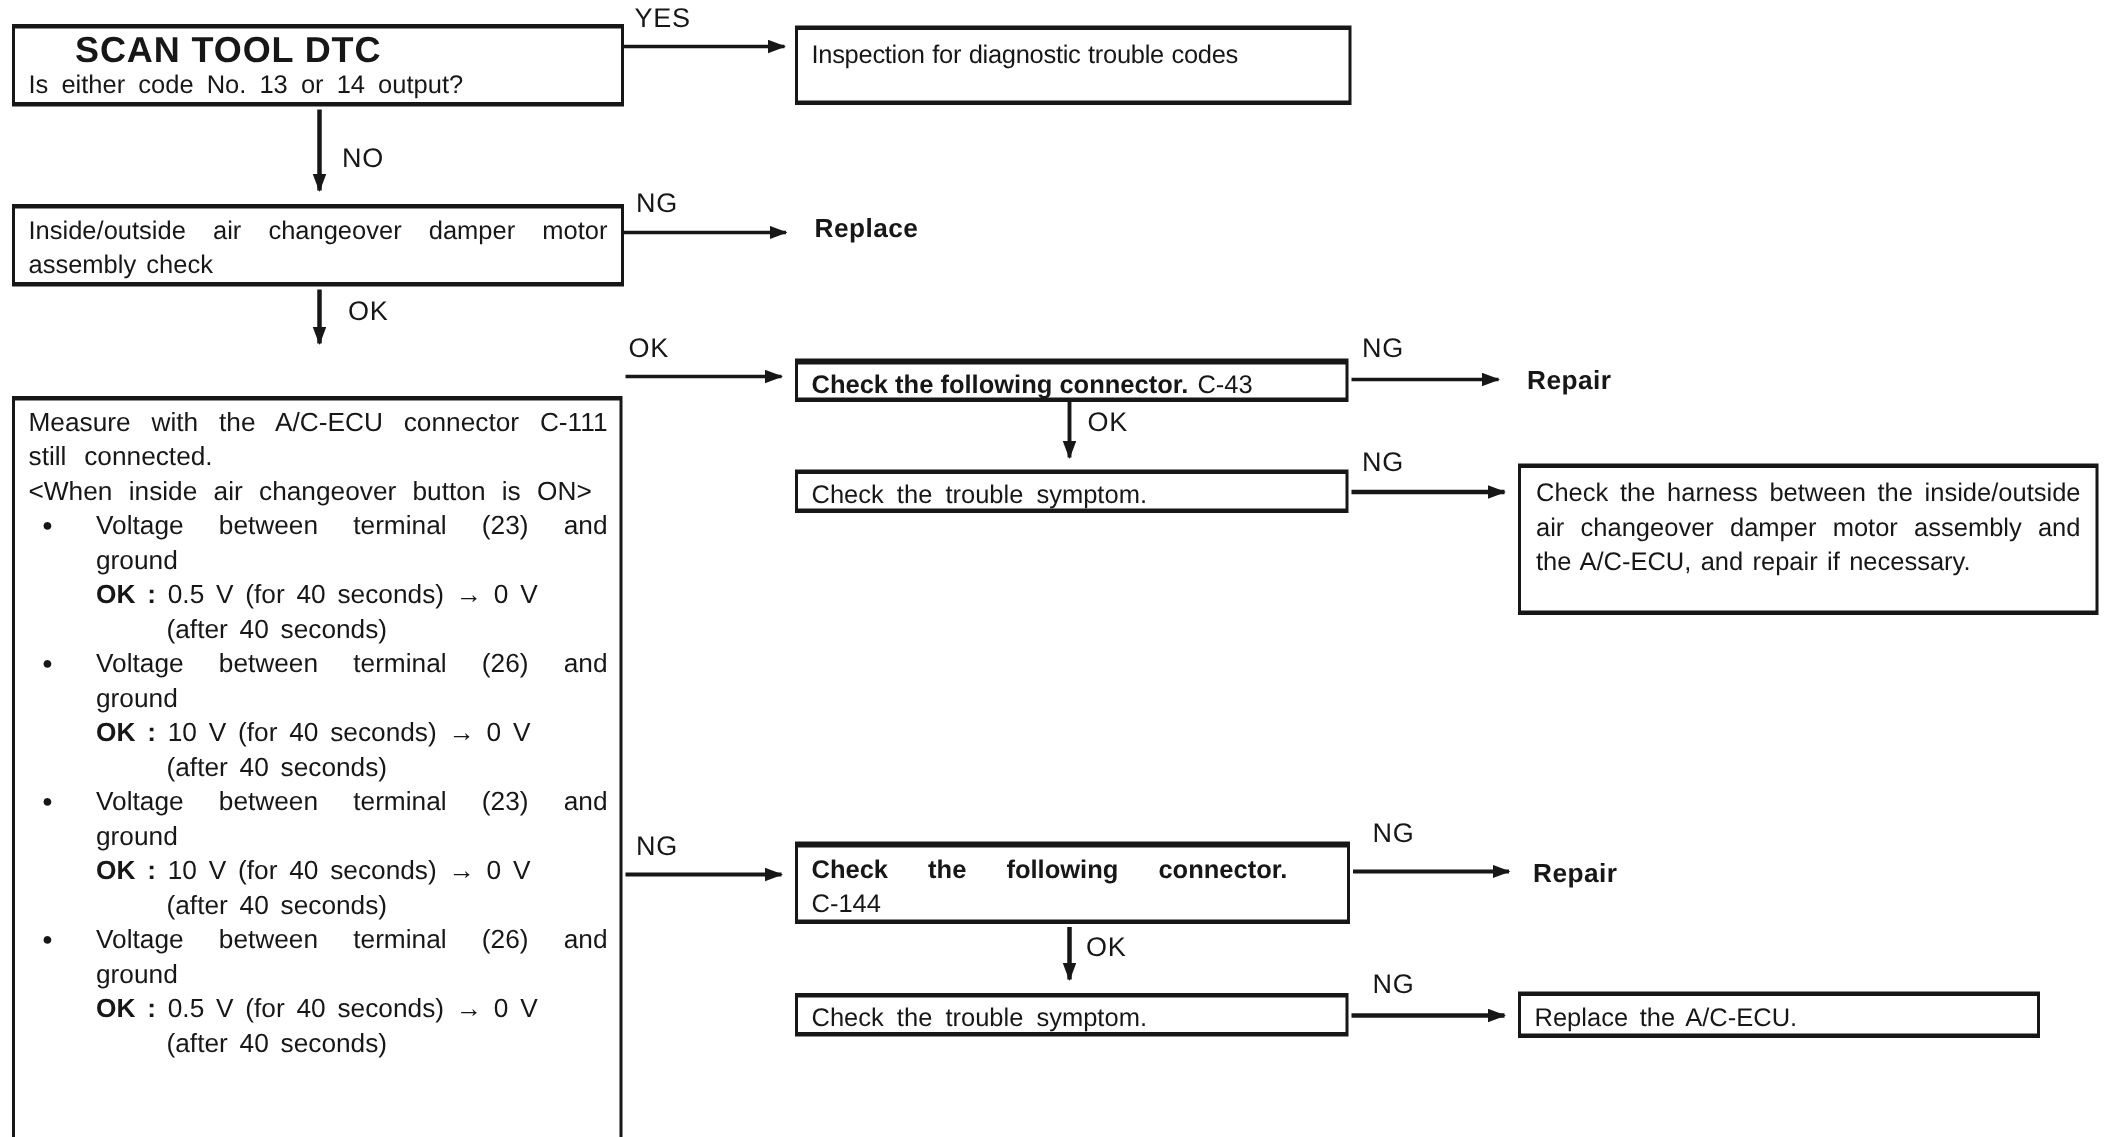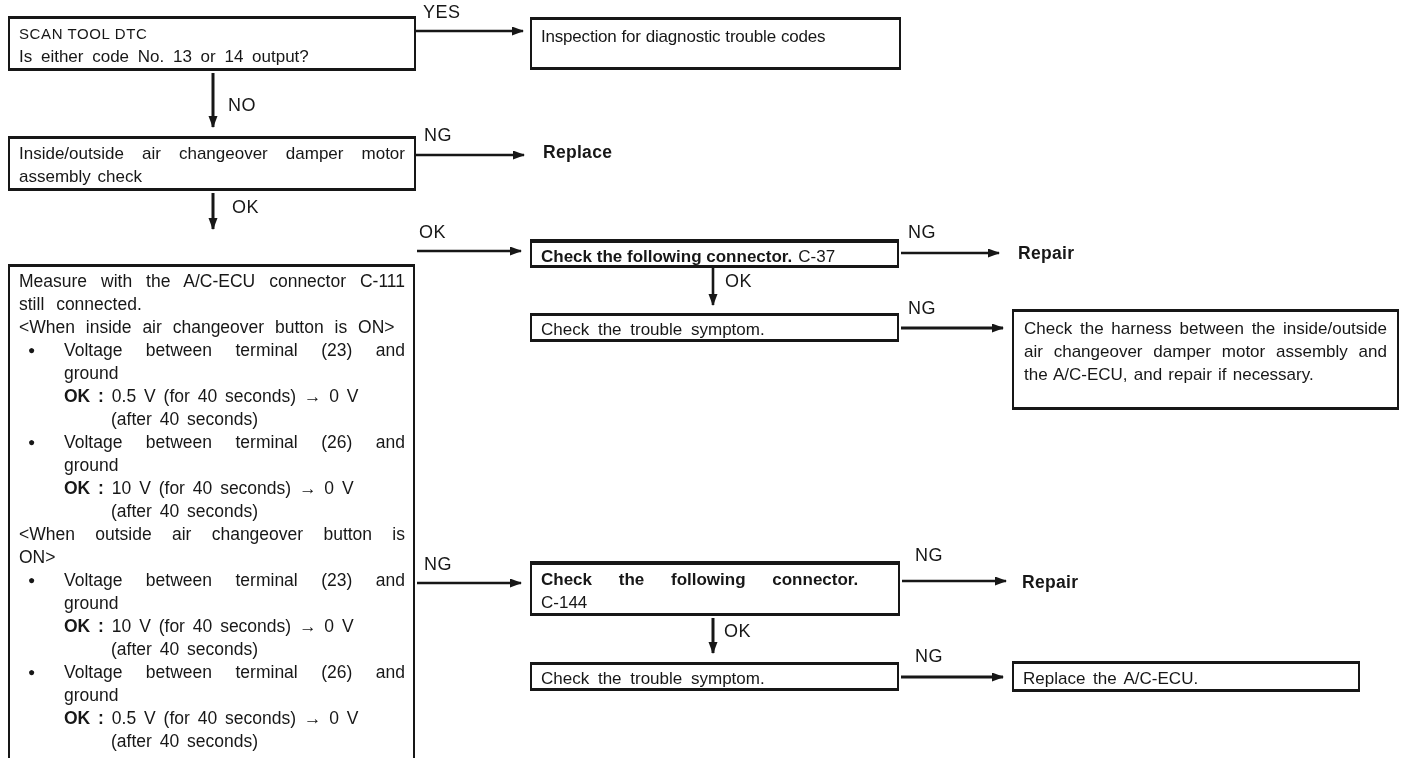--- a/index.html
+++ b/index.html
@@ -31,21 +31,21 @@
     line-height: 20px;
     letter-spacing: 0.5px;
   }
   .action-label {
     position: absolute;
     font-size: 17.5px;
     font-weight: 700;
     letter-spacing: 0.3px;
   }
   
-  #box-scan .title { font-weight: 400; font-size: 15px; letter-spacing: 0.6px; }
+  #box-scan .title { font-weight: 700; font-size: 24px; letter-spacing: 0.6px; margin-left: 31px; }
   #box-scan .question { word-spacing: 4px; }
   #box-inspect { padding-top: 5px; letter-spacing: -0.2px; word-spacing: 0.5px; }
   #box-damper { word-spacing: 2px; text-align: justify; }
   #box-measure { font-size: 17.5px; padding: 3px 8px 0 9px; }
   .m-intro { text-align: justify; word-spacing: 7px; }
   .m-header { text-align: justify; word-spacing: 6px; }
   .m-item { display: flex; }
   .m-bullet { width: 36px; padding-left: 9px; font-size: 12px; flex: 0 0 auto; }
   .m-body { flex: 1 1 auto; min-width: 0; }
   .m-desc { text-align: justify; word-spacing: 7px; }
@@ -112,41 +112,40 @@
     </div>
     <div class="m-item">
       <div class="m-bullet">●</div>
       <div class="m-body">
         <div class="m-desc">Voltage between terminal (26) and ground</div>
         <div class="ok-line"><span class="bold">OK :</span> <span>10 V (for 40 seconds) → 0 V</span></div>
         <div class="ok-cont">(after 40 seconds)</div>
       </div>
     </div>
 
-    <div class="m-header">&lt;When outside air changeover button is ON&gt;</div>
     <div class="m-item">
       <div class="m-bullet">●</div>
       <div class="m-body">
         <div class="m-desc">Voltage between terminal (23) and ground</div>
         <div class="ok-line"><span class="bold">OK :</span> <span>10 V (for 40 seconds) → 0 V</span></div>
         <div class="ok-cont">(after 40 seconds)</div>
       </div>
     </div>
     <div class="m-item">
       <div class="m-bullet">●</div>
       <div class="m-body">
         <div class="m-desc">Voltage between terminal (26) and ground</div>
         <div class="ok-line"><span class="bold">OK :</span> <span>0.5 V (for 40 seconds) → 0 V</span></div>
         <div class="ok-cont">(after 40 seconds)</div>
       </div>
     </div>
   </div>
 
   <div class="box" id="box-c87" style="left:530px; top:239px; width:369px; height:29px;">
-    <span class="bold">Check the following connector.</span><span class="code">C-37</span>
+    <span class="bold">Check the following connector.</span><span class="code">C-43</span>
   </div>
 
   <div class="box" id="box-sym1" style="left:530px; top:313px; width:369px; height:29px;">
     <span>Check the trouble symptom.</span>
   </div>
 
   <div class="box" id="box-harness" style="left:1012px; top:309px; width:387px; height:101px;">
     <span>Check the harness between the inside/outside air changeover damper motor assembly and the A/C-ECU, and repair if  necessary.</span>
   </div>
 

